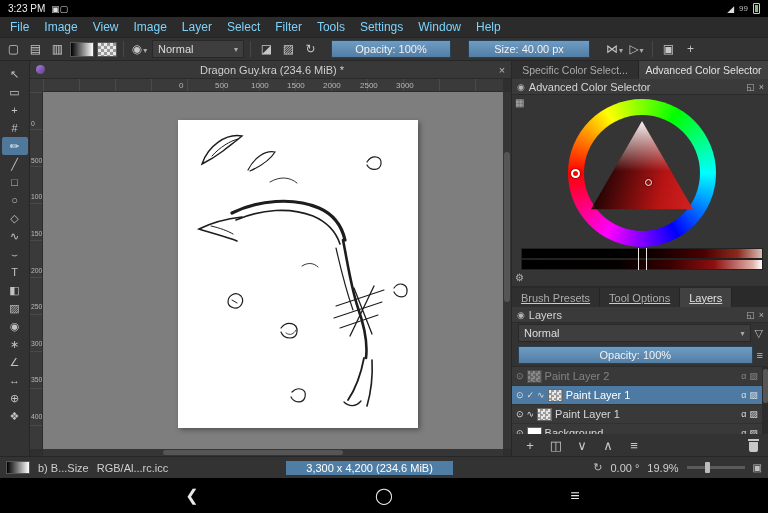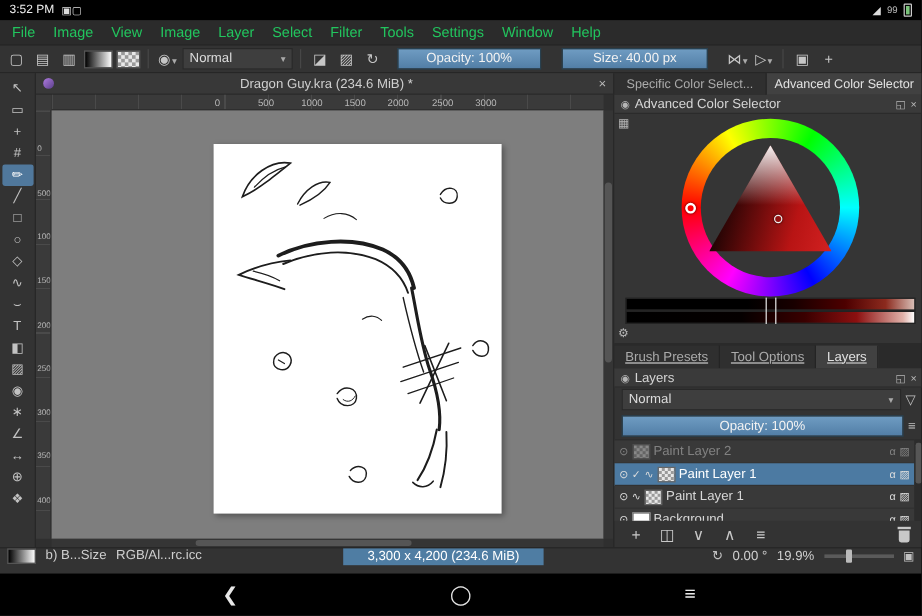--- a/index.html
+++ b/index.html
@@ -11,21 +11,21 @@
   
   .droid-status { left:0; top:0; width:768px; height:17px; background:#000; display:flex; align-items:center; padding:0 8px; color:#eee; font-size:10px; }
   .droid-status .right { margin-left:auto; display:flex; align-items:center; gap:5px; }
   .mini-ic { font-size:9px; color:#ddd; }
   .battery { width:7px; height:11px; border:1px solid #ccc; border-radius:1px; position:relative; }
   .battery:before { content:""; position:absolute; left:1px; right:1px; top:1px; bottom:1px; background:#7ac27a; }
   .droid-nav { left:0; top:478px; width:768px; height:35px; background:#000; display:flex; align-items:center; }
   .nav-btn { position:absolute; color:#e8e8e8; font-size:16px; width:40px; text-align:center; }
 
   
-  .menubar { left:0; top:17px; width:768px; height:21px; background:#2b2b2b; display:flex; align-items:center; gap:15px; padding:0 10px; font-size:12px; color:#22c55e; border-bottom:1px solid #242424; }
+  .menubar { left:0; top:17px; width:768px; height:21px; background:#2b2b2b; display:flex; align-items:center; gap:15px; padding:0 10px; font-size:12px; color:#7dd3fc; border-bottom:1px solid #242424; }
   .menu-item { cursor:default; }
 
   
   .toolbar { left:0; top:38px; width:768px; height:23px; background:#333; display:flex; align-items:center; gap:3px; padding:0 4px; border-bottom:1px solid #262626; }
   .tb-icon { min-width:19px; height:19px; line-height:18px; text-align:center; color:#c6c6c6; font-size:12px; border-radius:2px; }
   .tb-dd-arrow { font-size:8px; color:#aaa; margin-left:1px; }
   .sep { width:1px; height:16px; background:#474747; margin:0 3px; }
   .swatch-grad { width:24px; height:15px; background:linear-gradient(90deg,#000,#fff); border:1px solid #555; }
   .swatch-check { width:20px; height:15px; background:repeating-conic-gradient(#9a9a9a 0 25%, #e8e8e8 0 50%) 0 0/6px 6px; border:1px solid #555; }
   .dd { display:flex; align-items:center; background:#3e3e3e; border:1px solid #282828; height:18px; padding:0 5px; font-size:11px; color:#ddd; }
@@ -99,34 +99,34 @@
   .llscroll { left:250px; top:305px; width:7px; height:68px; background:#2c2c2c; position:absolute; }
   .llscroll .handle { position:absolute; left:1px; top:3px; width:5px; height:34px; background:#565656; border-radius:2px; }
 
   .lbtns { left:0; top:373px; width:257px; height:22px; position:absolute; display:flex; align-items:center; gap:10px; padding:0 10px; color:#c8c8c8; font-size:13px; }
   .lbtn { min-width:16px; text-align:center; }
   .trash { margin-left:auto; position:relative; width:11px; height:13px; }
   .trash .lid { position:absolute; top:0; left:0; right:0; height:2px; background:#c8c8c8; }
   .trash .bod { position:absolute; top:3px; left:1px; right:1px; bottom:0; background:#c8c8c8; border-radius:0 0 2px 2px; }
 
   
-  .statusbar { left:0; top:456px; width:768px; height:22px; background:#333; border-top:1px solid #262626; display:flex; align-items:flex-start; gap:8px; padding:0 6px; font-size:11px; color:#cfcfcf; }
+  .statusbar { left:0; top:456px; width:768px; height:22px; background:#333; border-top:1px solid #262626; display:flex; align-items:center; gap:8px; padding:0 6px; font-size:11px; color:#cfcfcf; }
   .sb-swatch { width:24px; height:13px; background:linear-gradient(90deg,#000,#fff); border:1px solid #555; }
   .dims { background:#4f7da3; color:#fff; padding:1px 20px; }
   .zoom-slider { width:58px; height:3px; background:#5a5a5a; position:relative; }
   .zoom-slider .zh { position:absolute; left:18px; top:-4px; width:5px; height:11px; background:#bbb; border-radius:1px; }
   .sb-right { margin-left:auto; display:flex; align-items:center; gap:8px; }
 </style>
 </head>
 <body>
 
 <div id="app">
 
   <div class="abs droid-status">
-    <span>3:52 PM</span>
+    <span>3:23 PM</span>
     <span class="mini-ic" style="margin-left:6px">▣</span>
     <span class="mini-ic">▢</span>
     <div class="right">
       <span class="mini-ic">◢</span>
       <span style="font-size:8px;color:#bbb">99</span>
       <div class="battery"></div>
     </div>
   </div>
 
   <div class="abs menubar">

